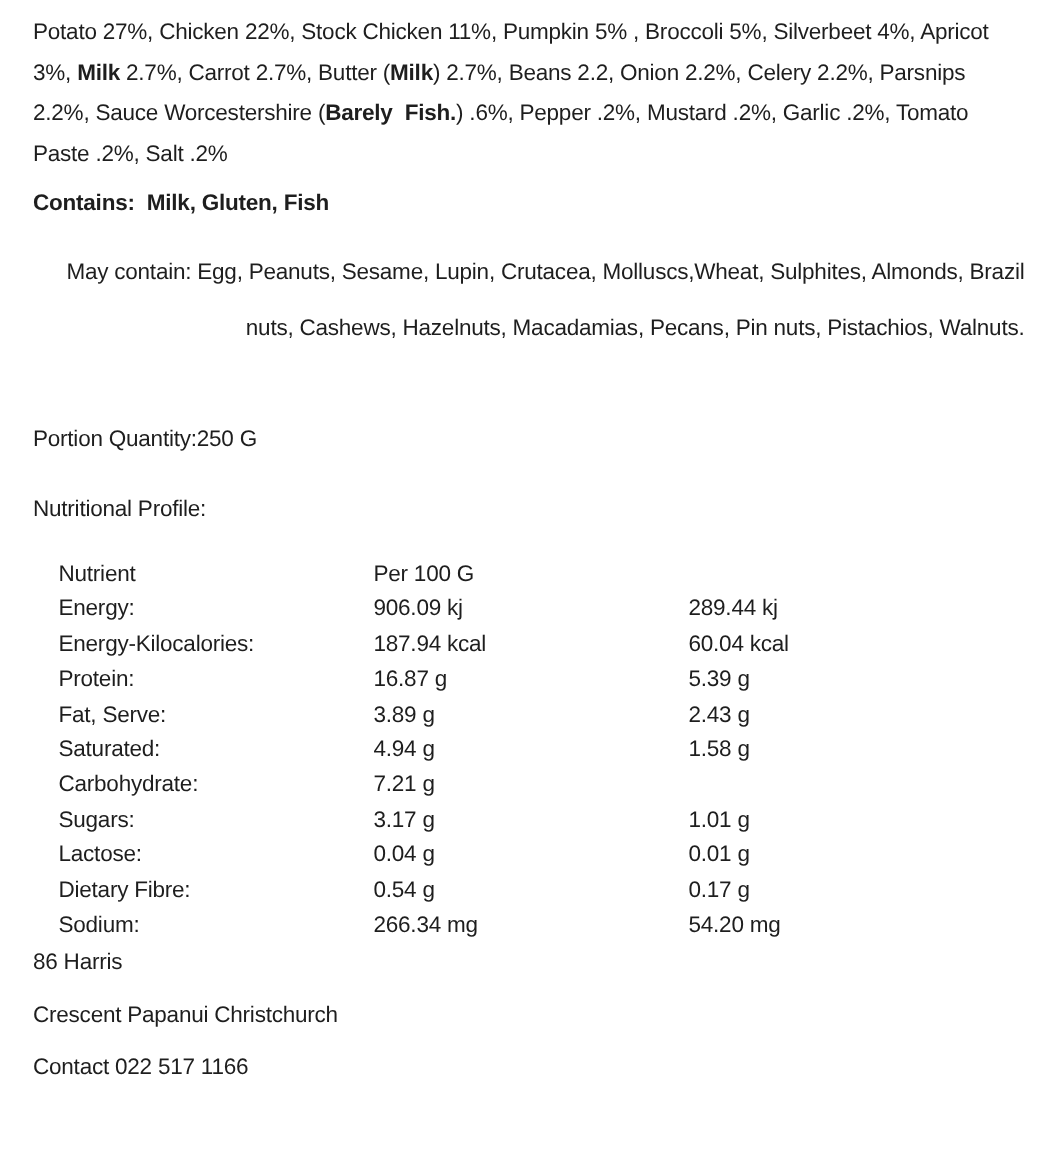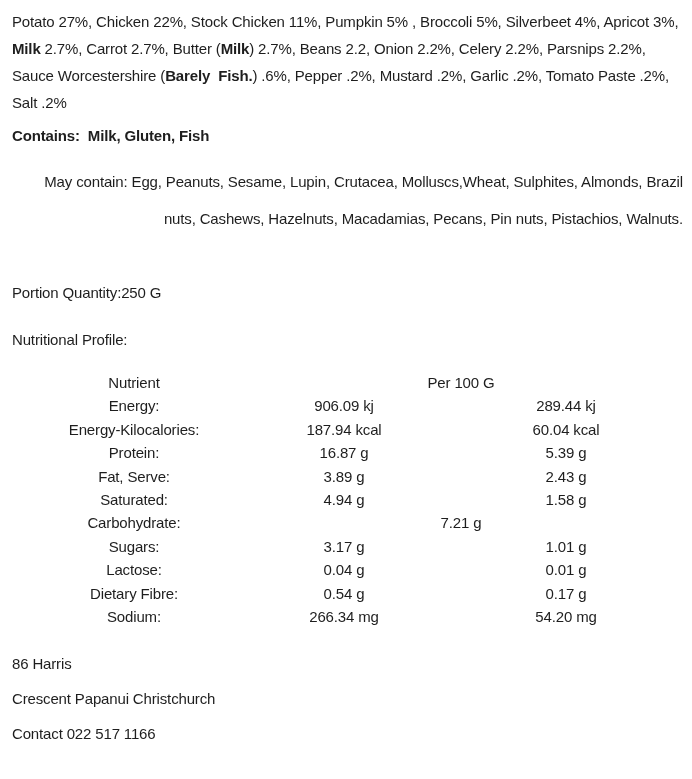--- a/index.html
+++ b/index.html
@@ -6,35 +6,35 @@
   body {
     width: 692px;
     height: 779px;
     background: #ffffff;
     color: #1e1e1e;
     font-family: "Liberation Sans", sans-serif;
     font-size: 15px;
     letter-spacing: -0.15px;
     overflow: hidden;
   }
-  .page { padding: 8px 9px 0 12px; }
+  .page { padding: 8px 9px 0 22px; }
   p { margin: 0; }
   .para { line-height: 27px; }
   .bold { font-weight: 700; }
   .contains-line { margin-top: 6px; line-height: 27px; font-weight: 700; }
   .may-contain { margin-top: 14px; line-height: 37px; text-align: right; }
   .portion-line { margin-top: 42px; line-height: 27px; }
   .profile-heading { margin-top: 20px; line-height: 27px; }
   .ntable { margin-top: 18px; margin-left: 17px; }
   .trow { display: flex; line-height: 23.4px; height: 23.4px; }
-  .tcell { display: block; text-align: center; }
+  .tcell { display: block; }
   .c0 { width: 210px; flex: 0 0 210px; }
   .c1 { width: 210px; flex: 0 0 210px; }
   .c2 { flex: 1 1 auto; }
-  .footer { margin-top: 22px; }
+  .footer { }
   .footer p { line-height: 27px; }
   .footer p + p { margin-top: 8px; }
 </style>
 </head>
 <body>
 
 <div class="page">
 
   <p class="para"><span>Potato 27%, Chicken 22%, Stock Chicken 11%, Pumpkin 5% , Broccoli 5%, Silverbeet 4%, Apricot 3%, </span><span class="bold">Milk</span><span> 2.7%, Carrot 2.7%, Butter (</span><span class="bold">Milk</span><span>) 2.7%, Beans 2.2, Onion 2.2%, Celery 2.2%, Parsnips 2.2%, Sauce Worcestershire (</span><span class="bold">Barely&nbsp; Fish.</span><span>) .6%, Pepper .2%, Mustard .2%, Garlic .2%, Tomato Paste .2%, Salt .2%</span></p>
 

